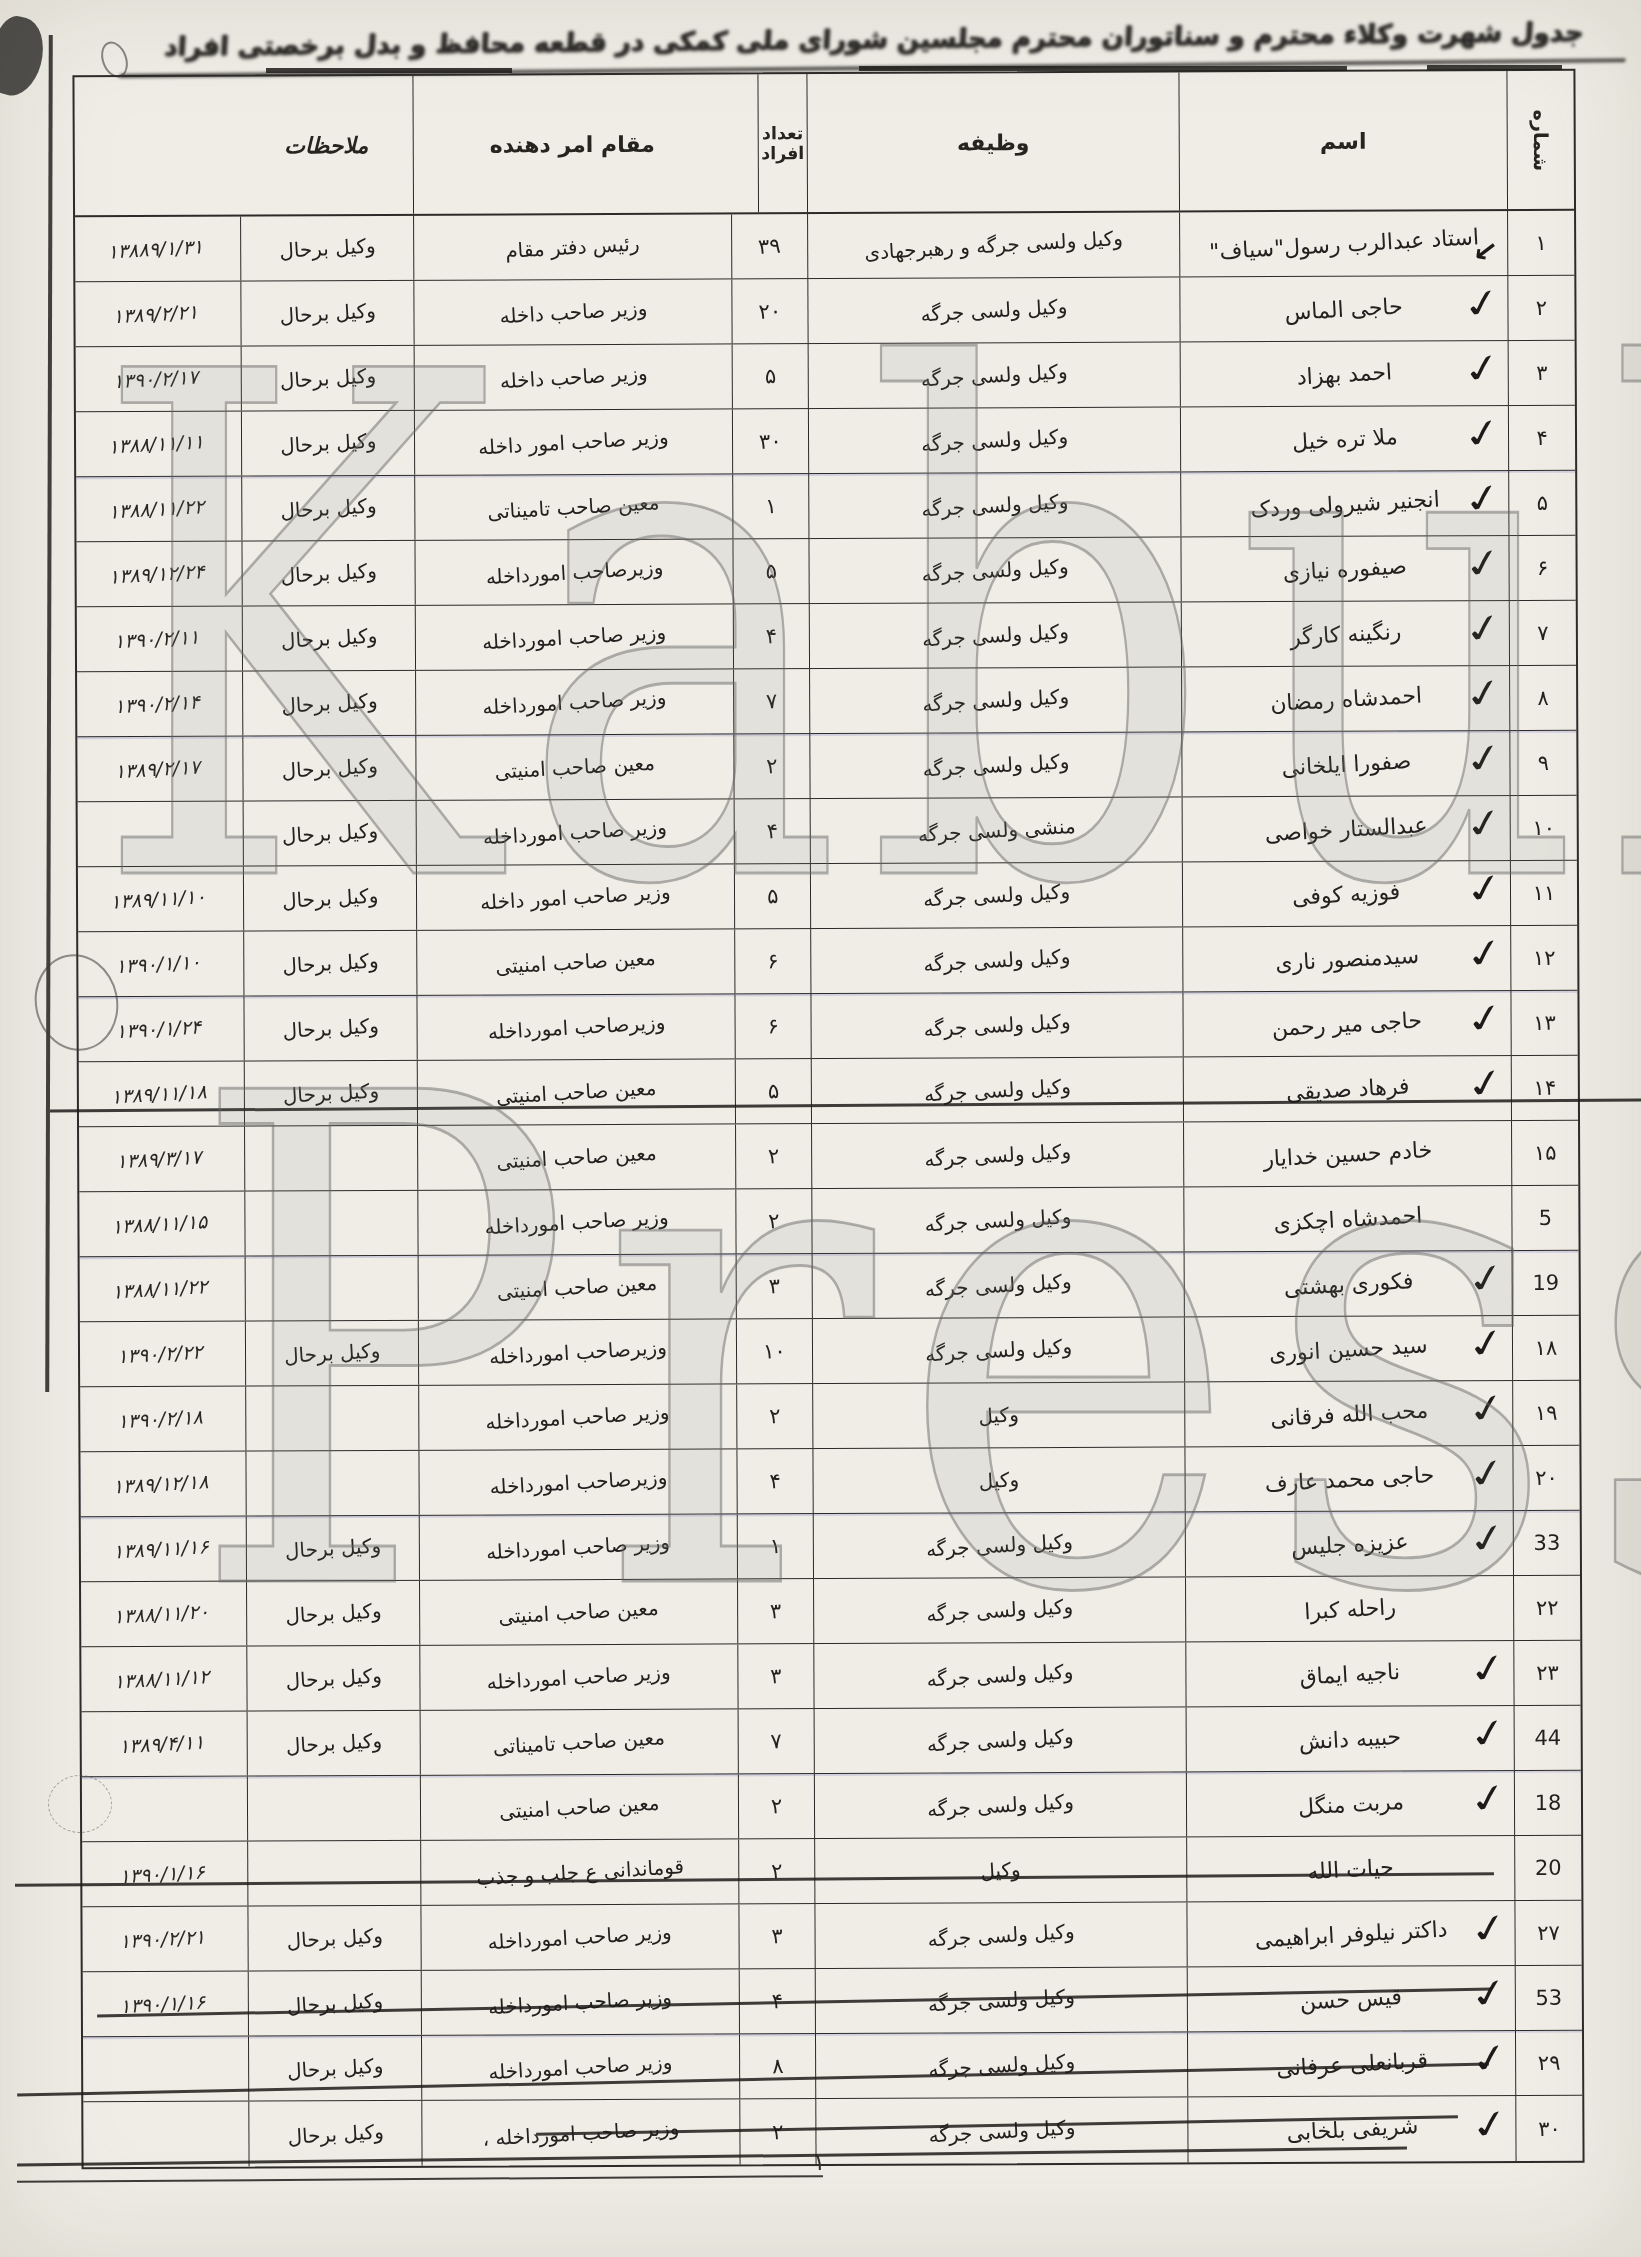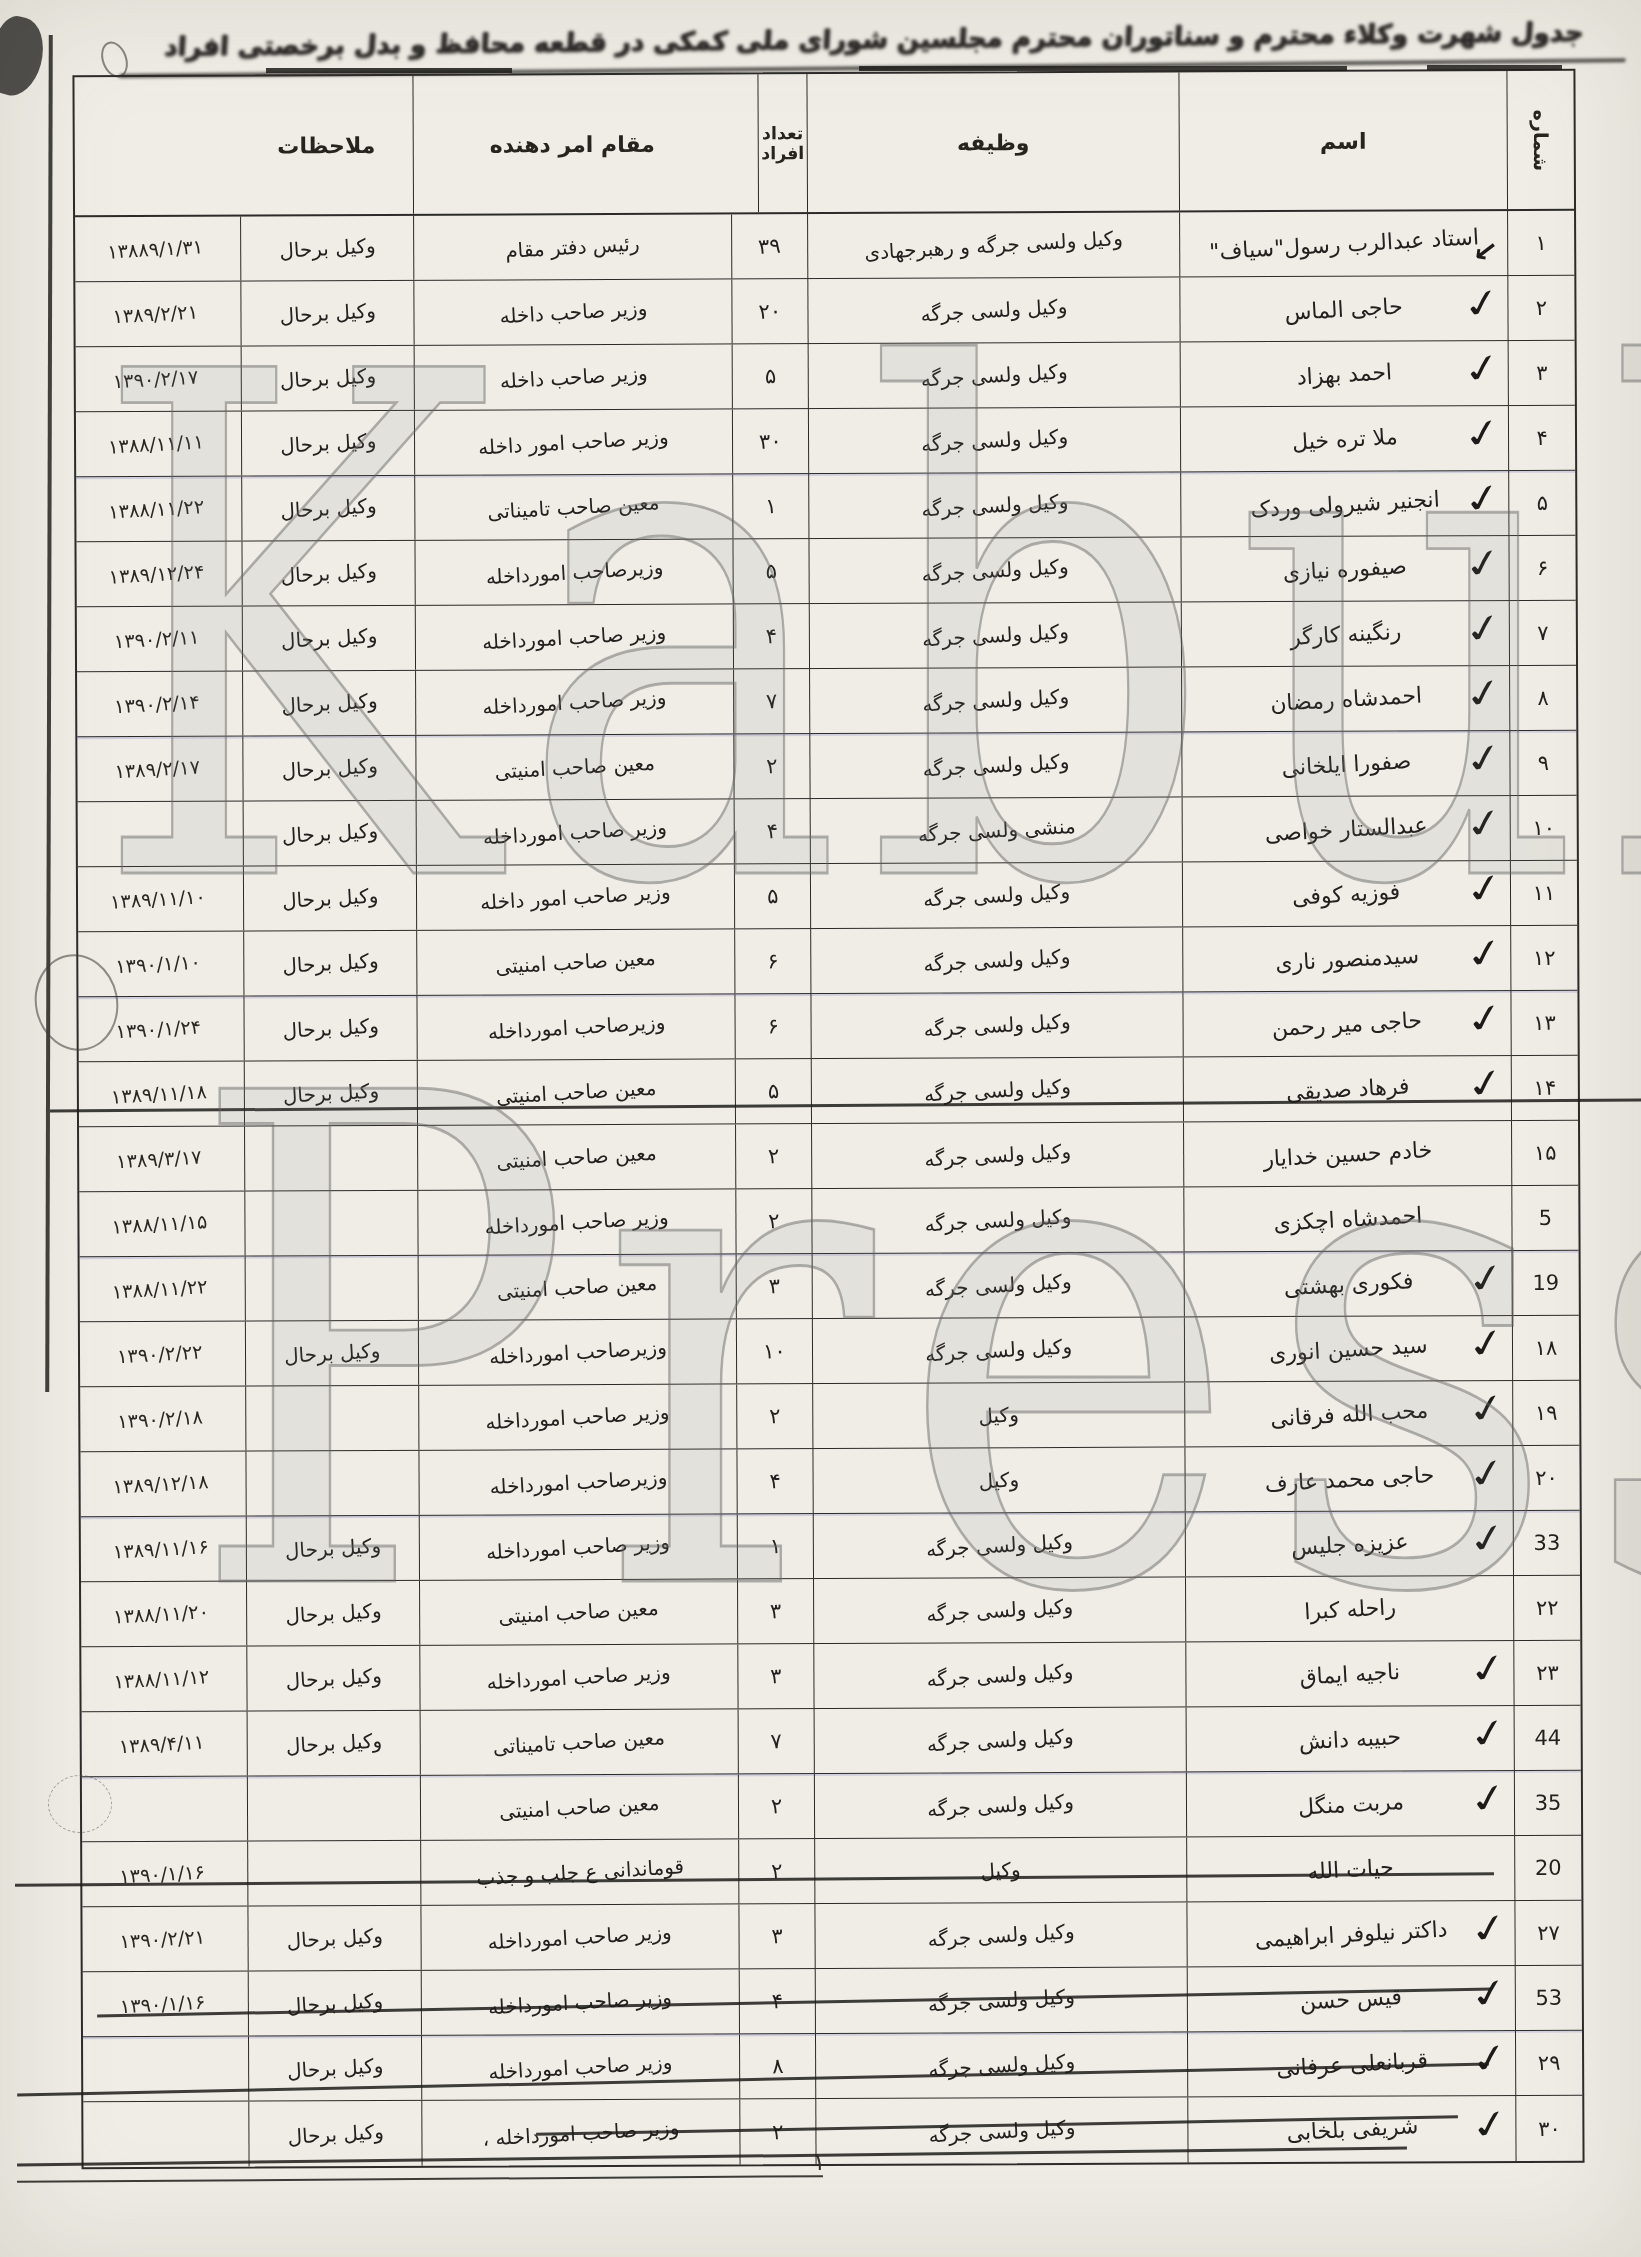--- a/index.html
+++ b/index.html
@@ -35,21 +35,21 @@
   .header-row{height:140px;border-bottom:2.9px solid #2c2b29;}
   .row{height:65px;border-bottom:1.9px solid #2b2a28;}
   .row:nth-child(4n) {box-shadow:0 1.9px 0 rgba(70,70,190,.18);}
   .row:last-child{border-bottom:none;}
   .c{
     border-left:1.9px solid #2b2a28;box-sizing:border-box;
     display:flex;align-items:center;justify-content:center;
     position:relative;padding:1.9px 5.8px;direction:rtl;
     font-size:20px;color:#23211f;text-align:center;
   }
-  .c:last-child{border-left:none;}
+  .c:last-child{border-left:none;font-style:italic;}
   .hc{font-size:22px;font-weight:bold;color:#26241f;}
   .hc-count{font-size:17.4px;line-height:1.15;white-space:pre-line;margin-left:27px;}
   .hc-num span{transform:rotate(90deg);display:block;font-size:19.3px;}
   .c-name{font-size:22px;}
   .c-num{font-size:21px;}
   .c-count{font-size:21px;}
   .hand{transform:rotate(-3deg);display:inline-block;}
   .c-remark{font-size:19.3px;letter-spacing:1px;color:#2a2824;}
   .check-mark{
     position:absolute;right:9.7px;top:50%;margin-top:-23px;
@@ -654,21 +654,21 @@
           </div>
       <div class="c">
             <span class="hand">وکیل برحال</span>
           </div>
       <div class="c c-remark">
             <span class="hand">۱۳۸۹/۴/۱۱</span>
           </div>
     </div>
 
     <div class="grid-row row">
-      <div class="c c-num">35</div>
+      <div class="c c-num">18</div>
       <div class="c c-name">
         <span class="hand">مربت منگل</span>
         <span class="check-mark">✓</span>
       </div>
       <div class="c">
             <span class="hand">وکیل ولسی جرگه</span>
           </div>
       <div class="c c-count">
             <span class="hand">۲</span>
           </div>

